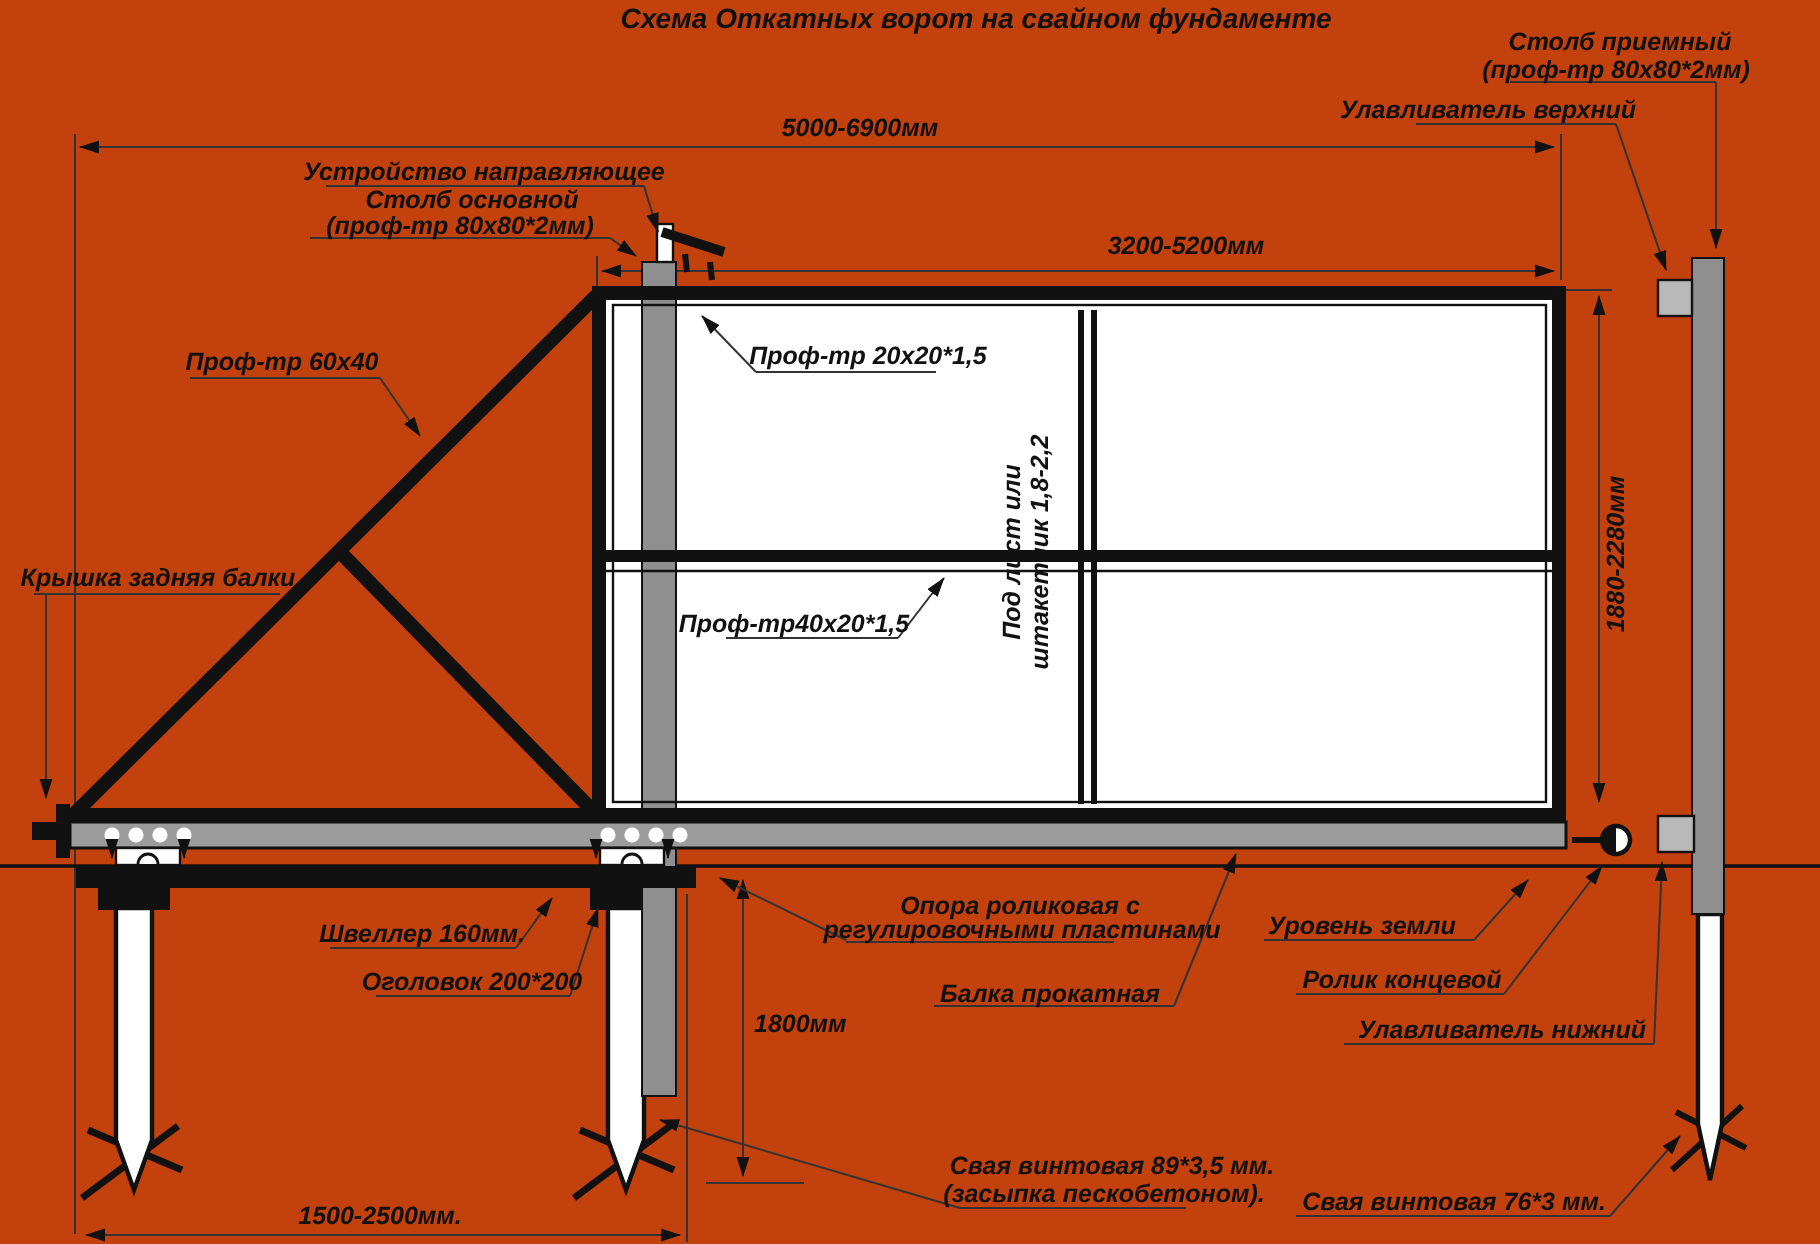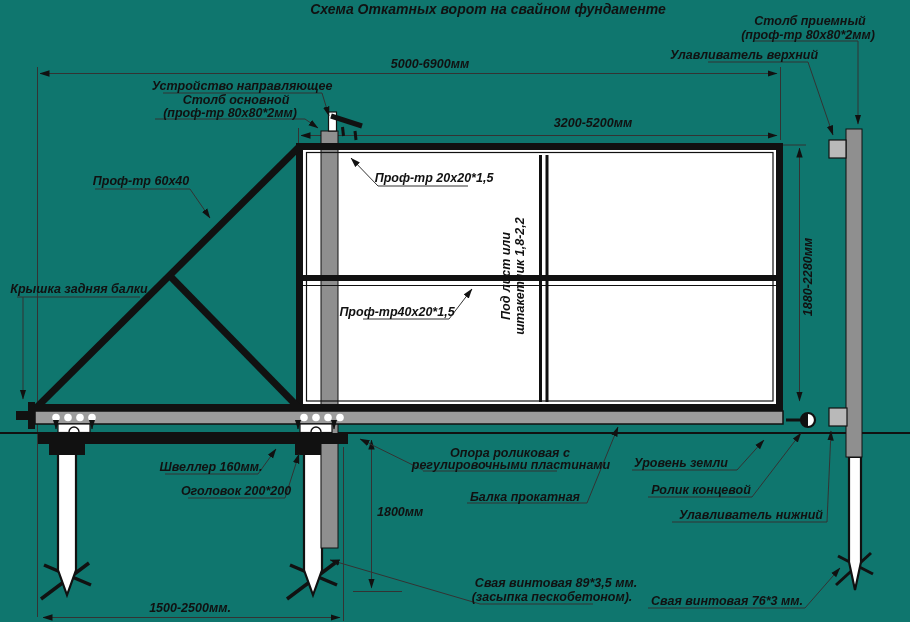--- a/index.html
+++ b/index.html
@@ -1,16 +1,16 @@
 <!DOCTYPE html>
 <html><head>
 <meta charset="utf-8">
 <style>
   html,body{margin:0;padding:0;background:#fff;}
-  #stage{position:relative;width:910px;height:622px;background:#0f766e;overflow:hidden;
+  #stage{position:relative;width:910px;height:622px;background:#c2410c;overflow:hidden;
          font-family:"Liberation Sans", sans-serif;}
   svg{display:block}
   text{font-family:"Liberation Sans", sans-serif;font-style:italic;font-weight:bold;
        fill:#111;font-size:12.5px;}
   text.title{font-size:14px;}
 </style>
 </head>
 <body>
 
 <div id="stage">

